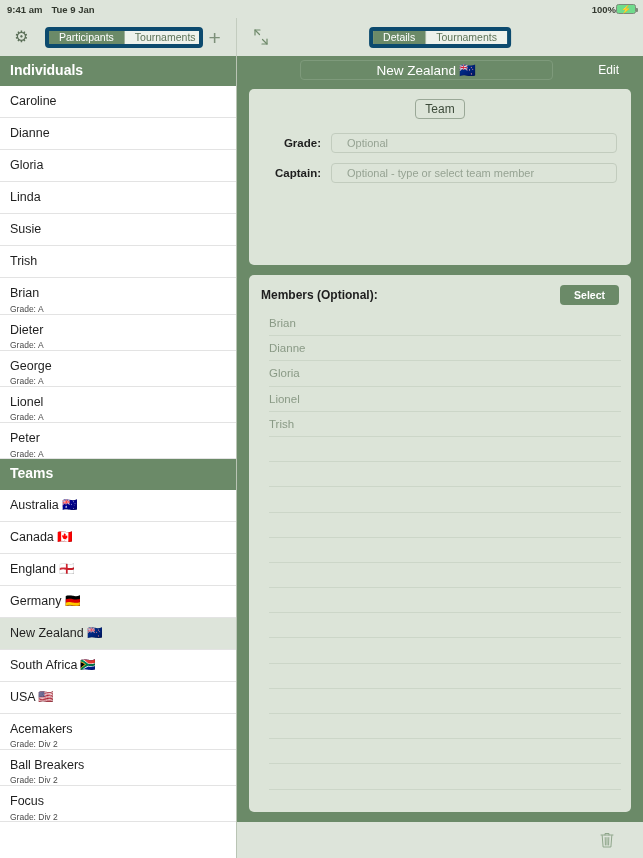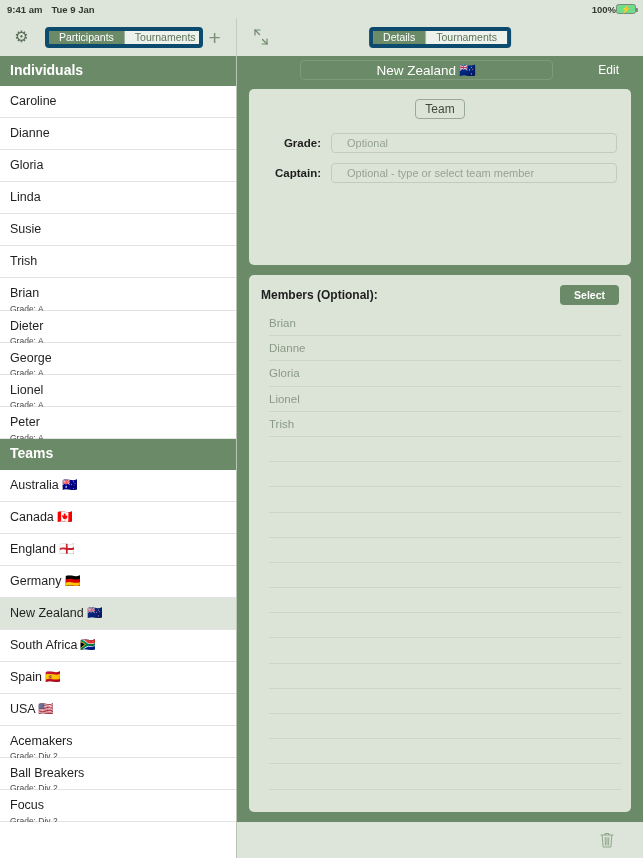--- a/index.html
+++ b/index.html
@@ -410,23 +410,20 @@
           <div class="row-title">England 🏴󠁧󠁢󠁥󠁮󠁧󠁿</div>
         </div>
         <div class="list-row">
           <div class="row-title">Germany 🇩🇪</div>
         </div>
         <div class="list-row selected">
           <div class="row-title">New Zealand 🇳🇿</div>
         </div>
         <div class="list-row">
           <div class="row-title">South Africa 🇿🇦</div>
-        </div>
-        <div class="list-row">
-          <div class="row-title">Spain 🇪🇸</div>
         </div>
         <div class="list-row">
           <div class="row-title">USA 🇺🇸</div>
         </div>
         <div class="list-row">
           <div class="row-title">Acemakers</div>
           <div class="row-sub">Grade: Div 2</div>
         </div>
         <div class="list-row">
           <div class="row-title">Ball Breakers</div>

